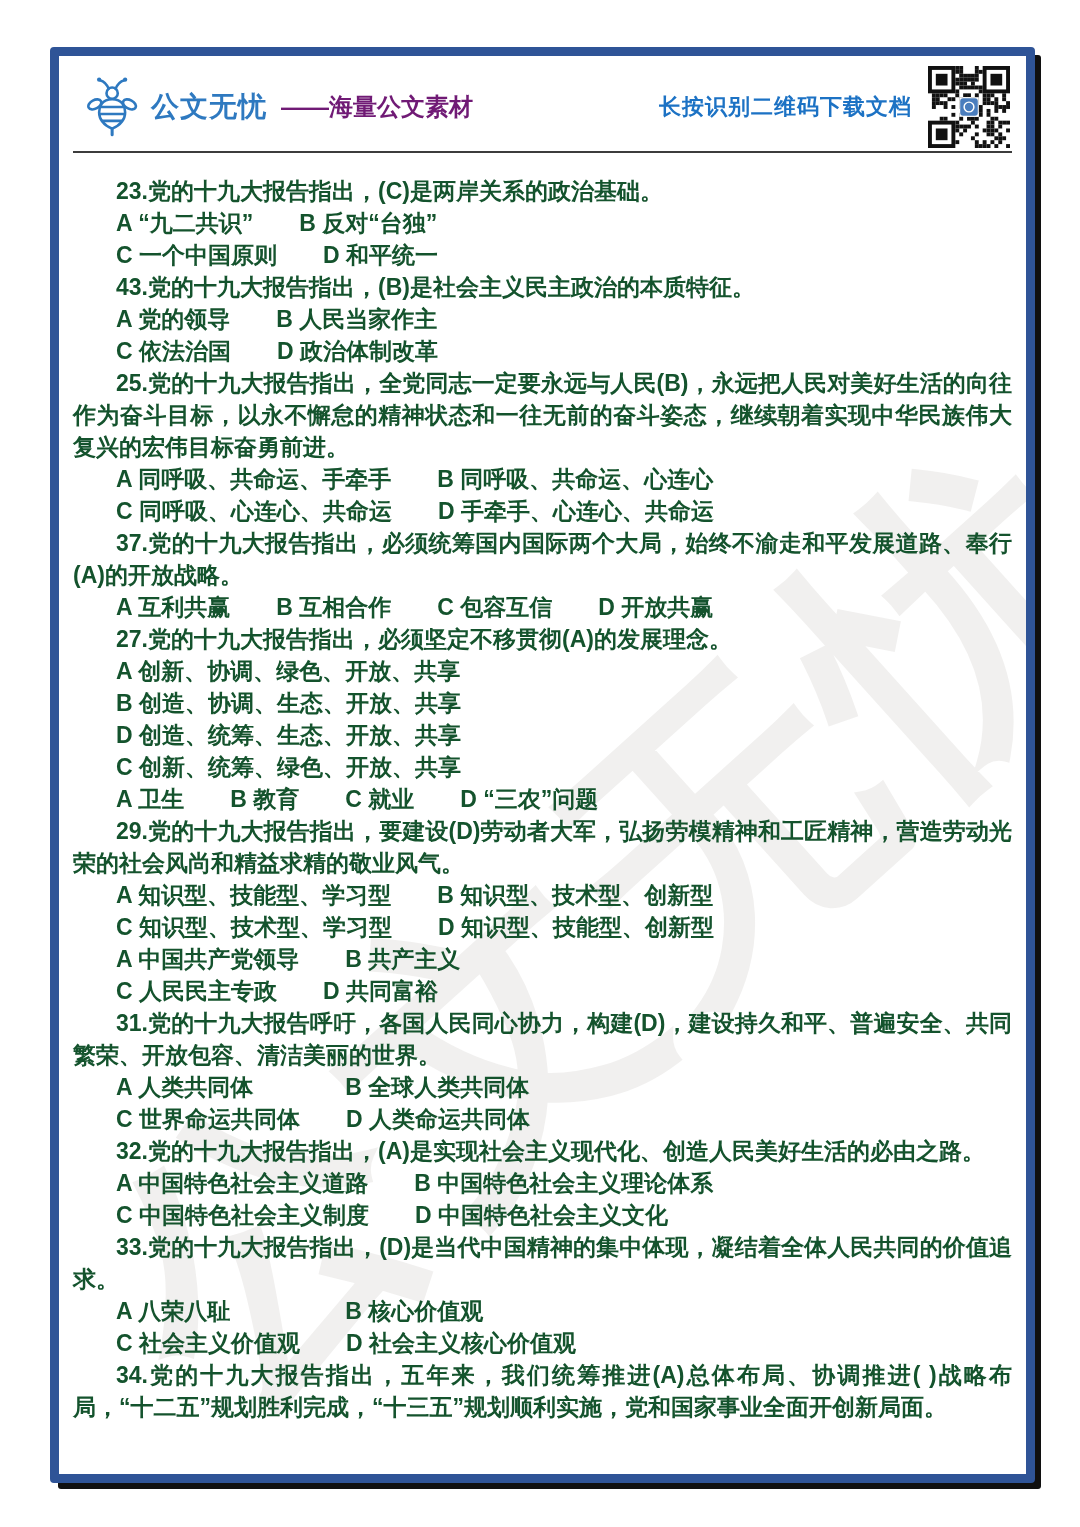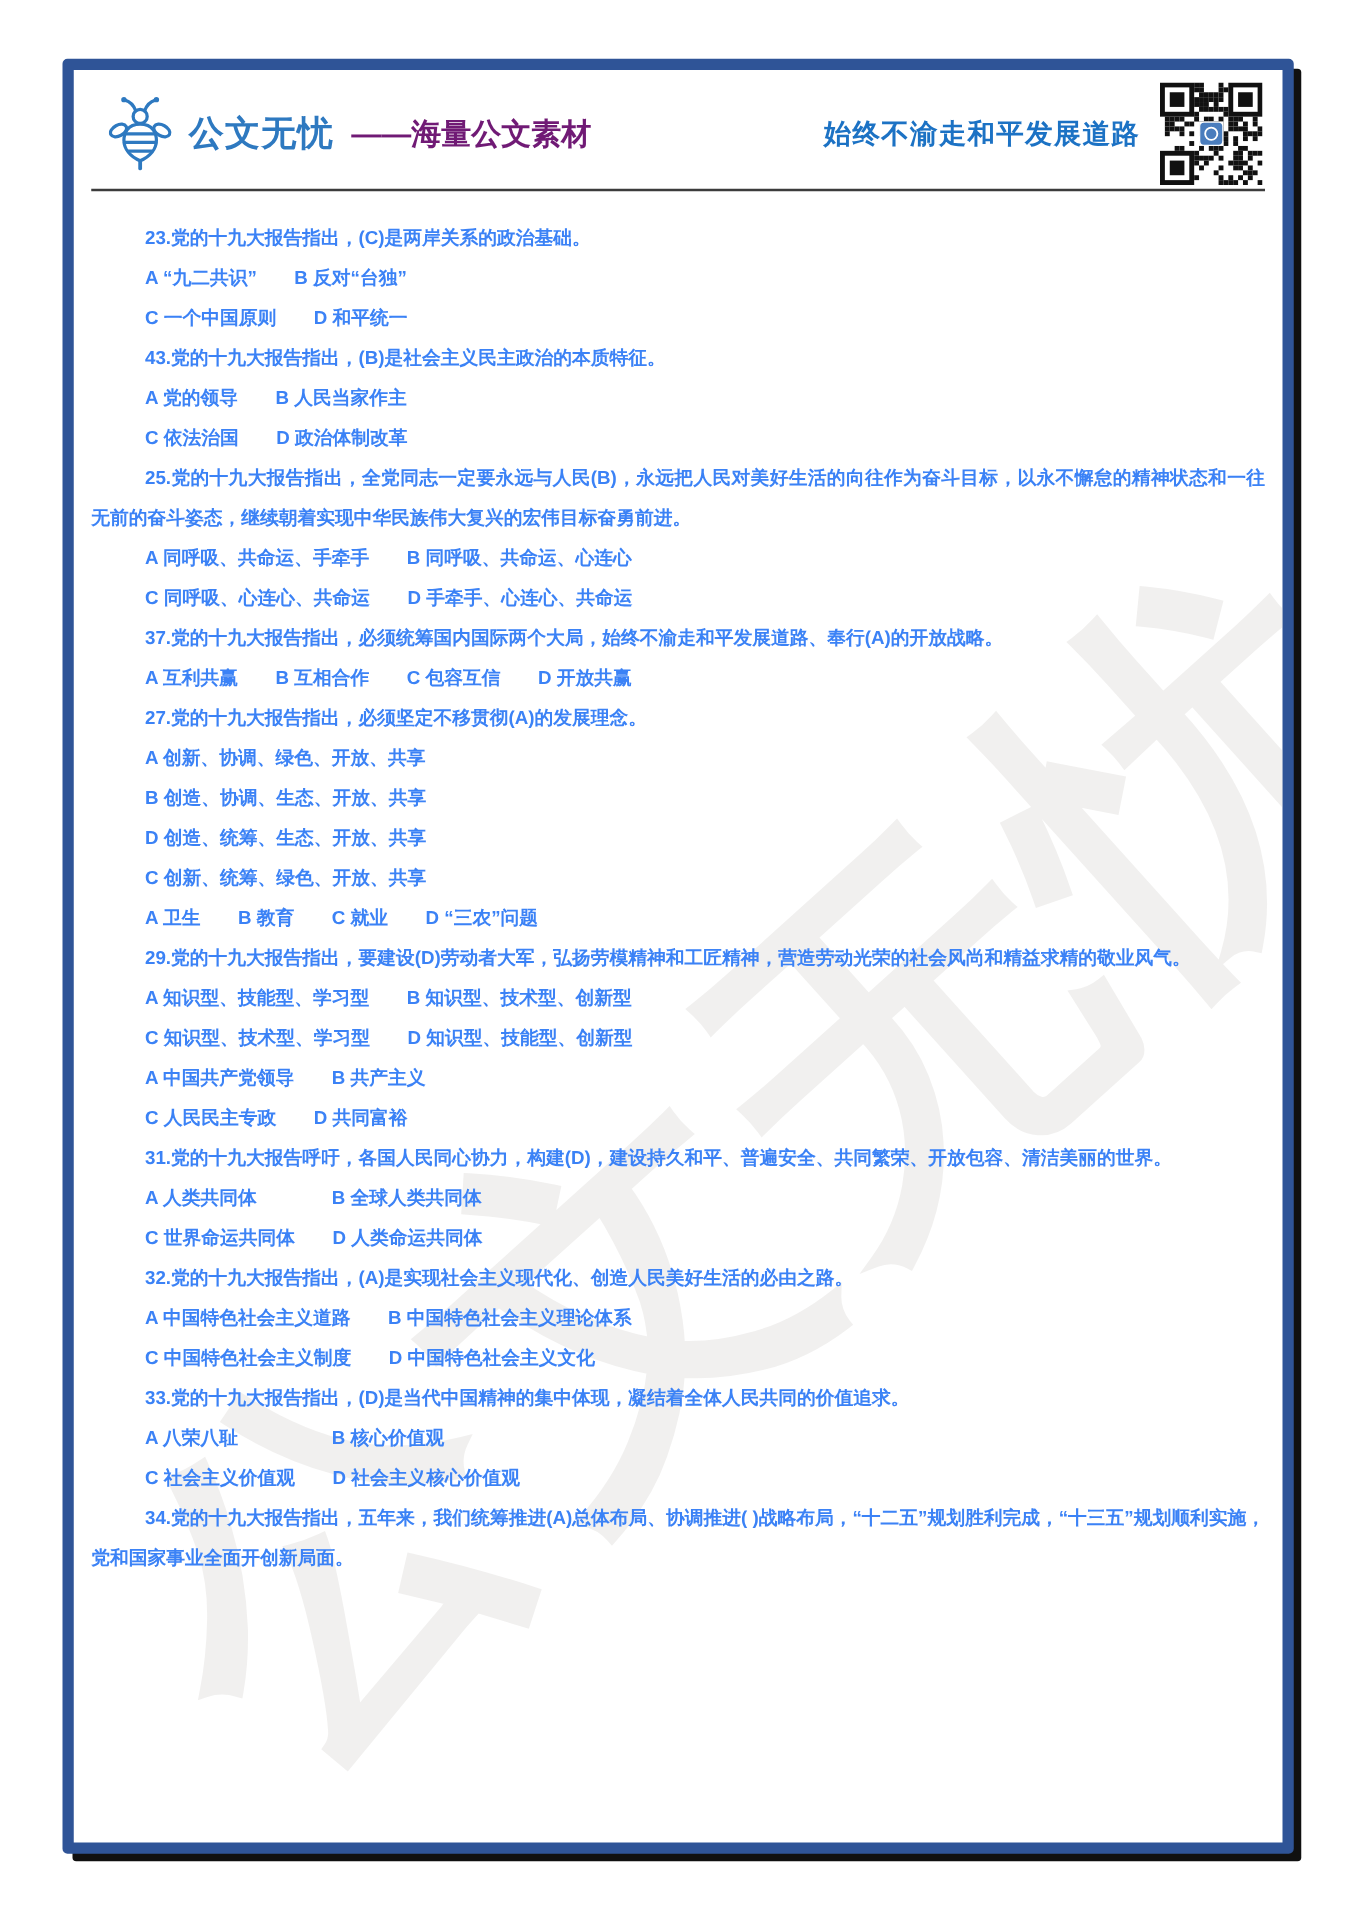--- a/index.html
+++ b/index.html
@@ -38,22 +38,22 @@
   .bee { width:52px; height:64px; margin-right:12px; display:inline-block; }
   .brand { color:#2E79C0; font-size:28px; font-weight:700; letter-spacing:1px; }
   .brand-suffix { color:#701a75; font-size:24px; font-weight:600; margin-left:14px; }
   .header-right { display:flex; align-items:center; }
   .hint { color:#1C72C4; font-size:22px; font-weight:700; letter-spacing:1px; margin-right:16px; }
   .qr { width:82px; height:82px; display:inline-block; }
   .rule { position:relative; z-index:2; height:0; border-top:2px solid #3c3c3c; margin:0 14px; }
   main {
     position:relative; z-index:1;
     padding:22px 14px 0 14px;
-    font-size:15px; line-height:32px;
-    color:#3b82f6; font-weight:600;
+    font-size:23px; line-height:32px;
+    color:#14532d; font-weight:600;
     text-align:justify;
   }
   .para { text-indent:43px; margin:0; }
 </style>
 </head>
 <body>
 
 <div class="sheet">
 
   <div class="watermark">公文无忧</div>
@@ -73,21 +73,21 @@
           <path d="M15.5 36 H42.5"></path>
           <path d="M14.5 44 H43.5"></path>
           <path d="M18 52 H40"></path>
           <path d="M29 61 L29 68" stroke-width="3.5"></path>
         </svg>
       </span>
       <span class="brand">公文无忧</span>
       <span class="brand-suffix">——海量公文素材</span>
     </div>
     <div class="header-right">
-      <span class="hint">始终不渝走和平发展道路</span>
+      <span class="hint">长按识别二维码下载文档</span>
       <span class="qr">
         <svg id="qr-svg" viewBox="0 0 84 84" width="82" height="82">
             <rect x="0" y="0" width="84" height="84" fill="#ffffff"></rect>
             <rect x="4" y="28" width="4" height="4" fill="#111"></rect>
             <rect x="4" y="32" width="4" height="4" fill="#111"></rect>
             <rect x="4" y="36" width="4" height="4" fill="#111"></rect>
             <rect x="4" y="40" width="4" height="4" fill="#111"></rect>
             <rect x="8" y="28" width="4" height="4" fill="#111"></rect>
             <rect x="8" y="32" width="4" height="4" fill="#111"></rect>
             <rect x="8" y="36" width="4" height="4" fill="#111"></rect>

